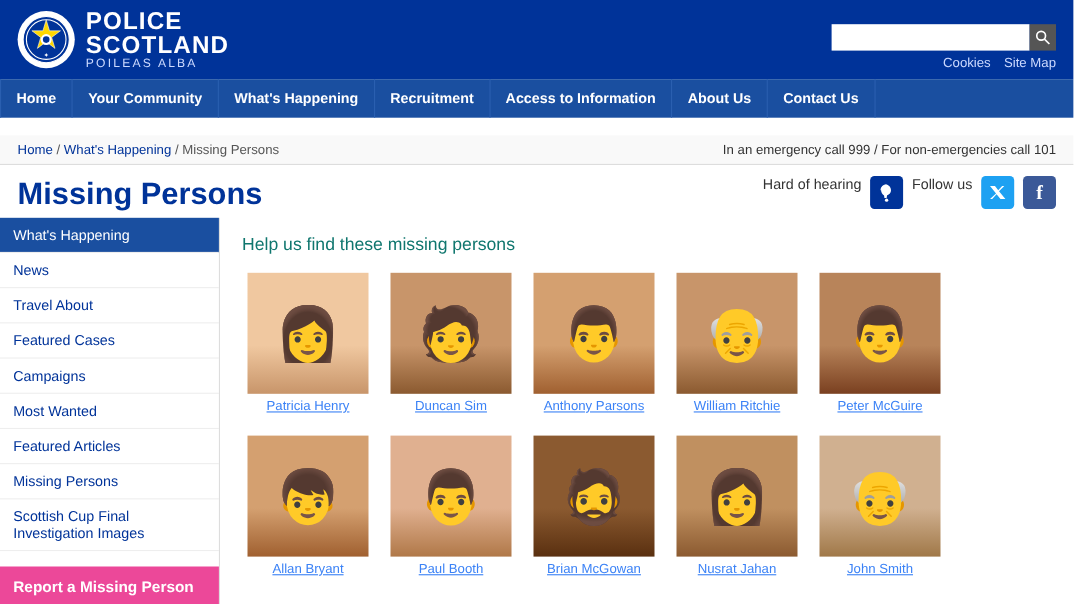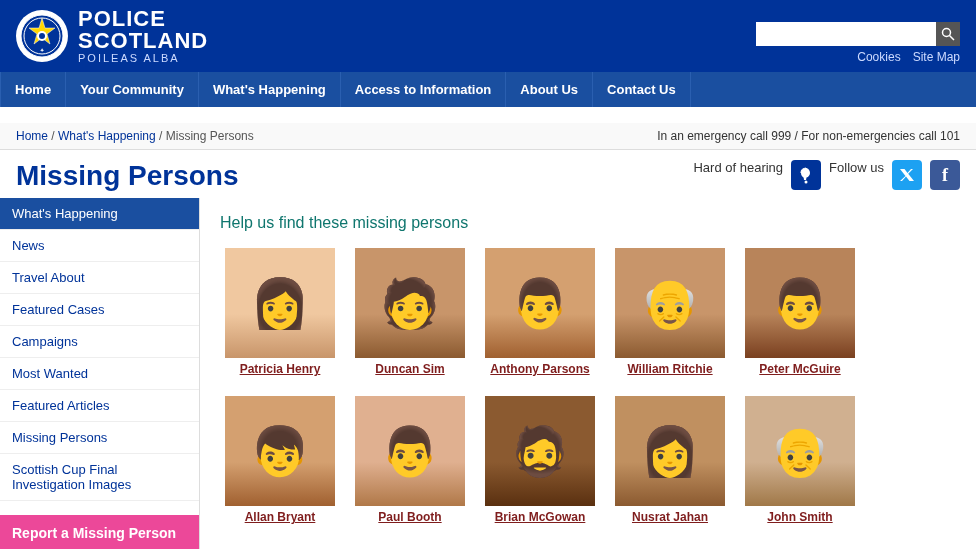--- a/index.html
+++ b/index.html
@@ -50,21 +50,21 @@
     .sidebar-report { background: #ec4899; color: #fff; padding: 10px 12px; font-size: 14px; font-weight: bold; margin-top: 14px; cursor: pointer; }
 
     
     .content { flex: 1; padding: 16px 20px; }
     .content-subtitle { font-size: 16px; color: #0f766e; margin-bottom: 16px; font-weight: normal; }
 
     
     .person-row { display: flex; gap: 10px; margin-bottom: 20px; }
     .person-card { width: 120px; text-align: center; }
     .person-photo { width: 110px; height: 110px; background: #ccc; margin: 0 auto 4px auto; overflow: hidden; display: flex; align-items: center; justify-content: center; }
-    .person-name { font-size: 12px; color: #7f1d1d; text-decoration: underline; cursor: pointer; font-weight: bold; }
+    .person-name { font-size: 12px; color: #3b82f6; text-decoration: underline; cursor: pointer; }
 
     
     .photo-patricia { background: linear-gradient(to bottom, #f0c8a0 60%, #c8956a 100%); }
     .photo-duncan { background: linear-gradient(to bottom, #c8956a 60%, #8b5a30 100%); }
     .photo-anthony { background: linear-gradient(to bottom, #d4a070 60%, #a06030 100%); }
     .photo-william { background: linear-gradient(to bottom, #c8956a 60%, #8b5a30 100%); }
     .photo-peter { background: linear-gradient(to bottom, #b8845a 60%, #7a4020 100%); }
     .photo-allan { background: linear-gradient(to bottom, #d4a070 60%, #a06030 100%); }
     .photo-paul { background: linear-gradient(to bottom, #e0b090 60%, #b07848 100%); }
     .photo-brian { background: linear-gradient(to bottom, #8b5a30 60%, #5a3010 100%); }
@@ -109,20 +109,21 @@
       <a href="#">Cookies</a>
       <a href="#">Site Map</a>
     </div>
   </div>
 </div>
 
 <nav class="nav">
   <a href="#">Home</a>
   <a href="#">Your Community</a>
   <a href="#">What's Happening</a>
+  <a href="#">Recruitment</a>
   <a href="#">Access to Information</a>
   <a href="#">About Us</a>
   <a href="#">Contact Us</a>
 </nav>
 
 <div class="breadcrumb-bar">
   <div class="breadcrumb">
     <a href="#">Home</a> /
     <a href="#">What's Happening</a> /
     <span>Missing Persons</span>

